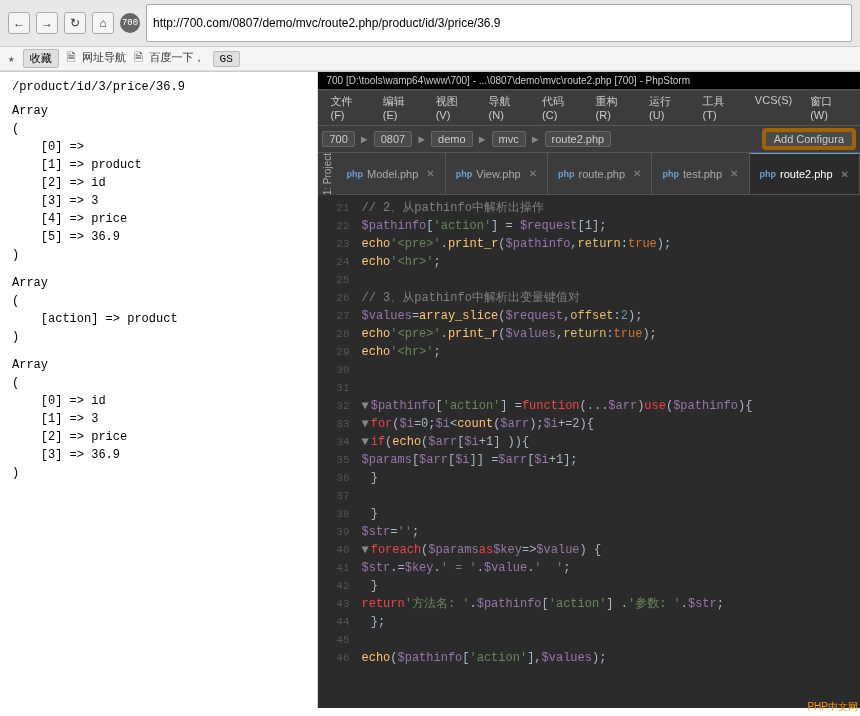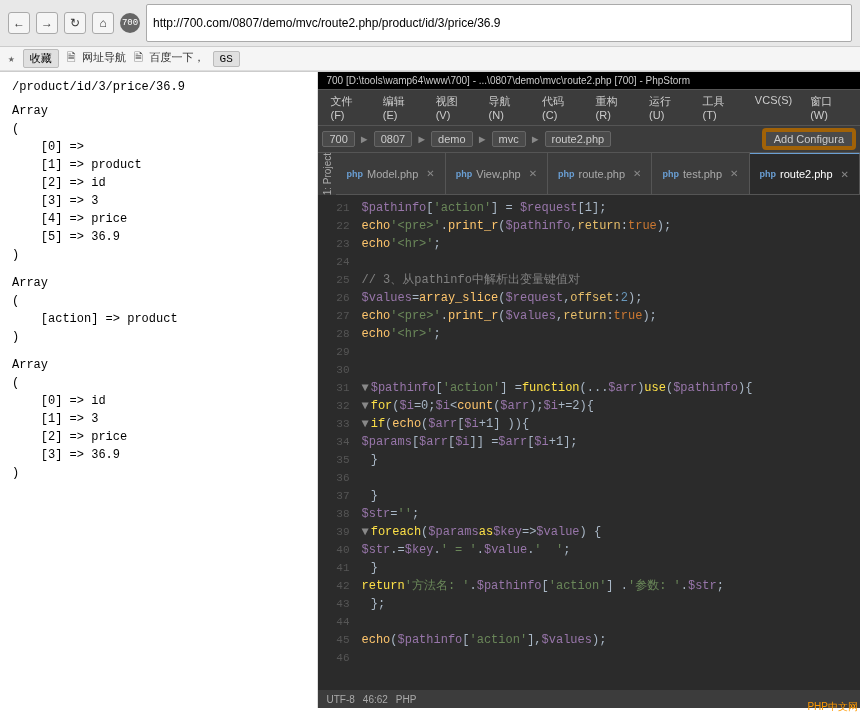--- a/index.html
+++ b/index.html
@@ -40,21 +40,21 @@
     .file-tab.active { background: #2b2b2b; color: #fff; border-top: 1px solid #6a9fd4; }
     .php-icon { color: #6a9fd4; font-weight: bold; font-size: 9px; }
     .close-x { color: #888; font-size: 10px; margin-left: 4px; }
     
     
     .code-editor { display: flex; flex: 1; overflow: hidden; position: relative; }
     .line-numbers { width: 35px; background: #2b2b2b; color: #555; font-size: 12px; line-height: 1.5; padding: 4px 4px 4px 8px; text-align: right; user-select: none; overflow: hidden; font-family: 'Courier New', monospace; }
     .line-number { height: 18px; display: flex; align-items: center; justify-content: flex-end; font-size: 11px; }
     .code-content { flex: 1; overflow-y: auto; overflow-x: hidden; padding: 4px 8px; font-size: 12px; line-height: 18px; font-family: 'Courier New', monospace; background: #2b2b2b; }
     .code-line { height: 18px; display: flex; align-items: center; white-space: pre; color: #a9b7c6; }
-    .kw { color: #fde047; } 
+    .kw { color: #ef4444; } 
     .fn { color: #ffc66d; } 
     .str { color: #6a8759; } 
     .var { color: #9876aa; } 
     .num { color: #6897bb; } 
     .cmt { color: #808080; } 
     .plain { color: #a9b7c6; }
     .param { color: #e8bf6a; }
     .bool-val { color: #cc7832; }
     .fold-arrow { color: #888; margin-right: 2px; }
 
@@ -205,20 +205,21 @@
           <div class="line-number">39</div>
           <div class="line-number">40</div>
           <div class="line-number">41</div>
           <div class="line-number">42</div>
           <div class="line-number">43</div>
           <div class="line-number">44</div>
           <div class="line-number">45</div>
           <div class="line-number">46</div>
         </div>
       <div class="code-content" id="codeContent">
+          <div class="code-line">      <span class="cmt">// 2、从pathinfo中解析出操作</span></div>
           <div class="code-line">      <span class="var">$pathinfo</span><span class="plain">[</span><span class="str">'action'</span><span class="plain">] = </span><span class="var">$request</span><span class="plain">[1];</span></div>
           <div class="code-line">      <span class="fn">echo</span> <span class="str">'&lt;pre&gt;'</span> <span class="plain">.</span> <span class="fn">print_r</span><span class="plain">(</span><span class="var">$pathinfo</span><span class="plain">,</span> <span class="param">return</span><span class="plain">:</span> <span class="bool-val">true</span><span class="plain">);</span></div>
           <div class="code-line">      <span class="fn">echo</span> <span class="str">'&lt;hr&gt;'</span><span class="plain">;</span></div>
           <div class="code-line">  </div>
           <div class="code-line">      <span class="cmt">// 3、从pathinfo中解析出变量键值对</span></div>
           <div class="code-line">      <span class="var">$values</span> <span class="plain">=</span> <span class="fn">array_slice</span><span class="plain">(</span><span class="var">$request</span><span class="plain">,</span> <span class="param">offset</span><span class="plain">:</span> <span class="num">2</span><span class="plain">);</span></div>
           <div class="code-line">      <span class="fn">echo</span> <span class="str">'&lt;pre&gt;'</span> <span class="plain">.</span> <span class="fn">print_r</span><span class="plain">(</span><span class="var">$values</span><span class="plain">,</span> <span class="param">return</span><span class="plain">:</span> <span class="bool-val">true</span><span class="plain">);</span></div>
           <div class="code-line">      <span class="fn">echo</span> <span class="str">'&lt;hr&gt;'</span><span class="plain">;</span></div>
           <div class="code-line">  </div>
           <div class="code-line">  </div>
@@ -233,21 +234,16 @@
           <div class="code-line"><span class="fold-arrow">▼</span>        <span class="kw">foreach</span> <span class="plain">(</span><span class="var">$params</span> <span class="kw">as</span> <span class="var">$key</span><span class="plain">=&gt;</span><span class="var">$value</span><span class="plain">) {</span></div>
           <div class="code-line">              <span class="var">$str</span> <span class="plain">.=</span> <span class="var">$key</span> <span class="plain">.</span> <span class="str">' = '</span> <span class="plain">.</span><span class="var">$value</span> <span class="plain">.</span><span class="str">'  '</span><span class="plain">;</span></div>
           <div class="code-line"><span class="fold-arrow"> </span>        <span class="plain">}</span></div>
           <div class="code-line">          <span class="kw">return</span> <span class="str">'方法名: '</span> <span class="plain">.</span> <span class="var">$pathinfo</span><span class="plain">[</span><span class="str">'action'</span><span class="plain">] .</span> <span class="str">'参数: '</span> <span class="plain">.</span> <span class="var">$str</span><span class="plain">;</span></div>
           <div class="code-line"><span class="fold-arrow"> </span>    <span class="plain">};</span></div>
           <div class="code-line">  </div>
           <div class="code-line">      <span class="fn">echo</span> <span class="plain">(</span><span class="var">$pathinfo</span><span class="plain">[</span><span class="str">'action'</span><span class="plain">],</span> <span class="var">$values</span><span class="plain">);</span></div>
         </div>
     </div>
 
-    <div class="bottom-bar">
-      <span>UTF-8</span>
-      <span>46:62</span>
-      <span>PHP</span>
-    </div>
   </div>
 </div>
 
 <div class="watermark">PHP中文网</div>
 
 </body></html>

